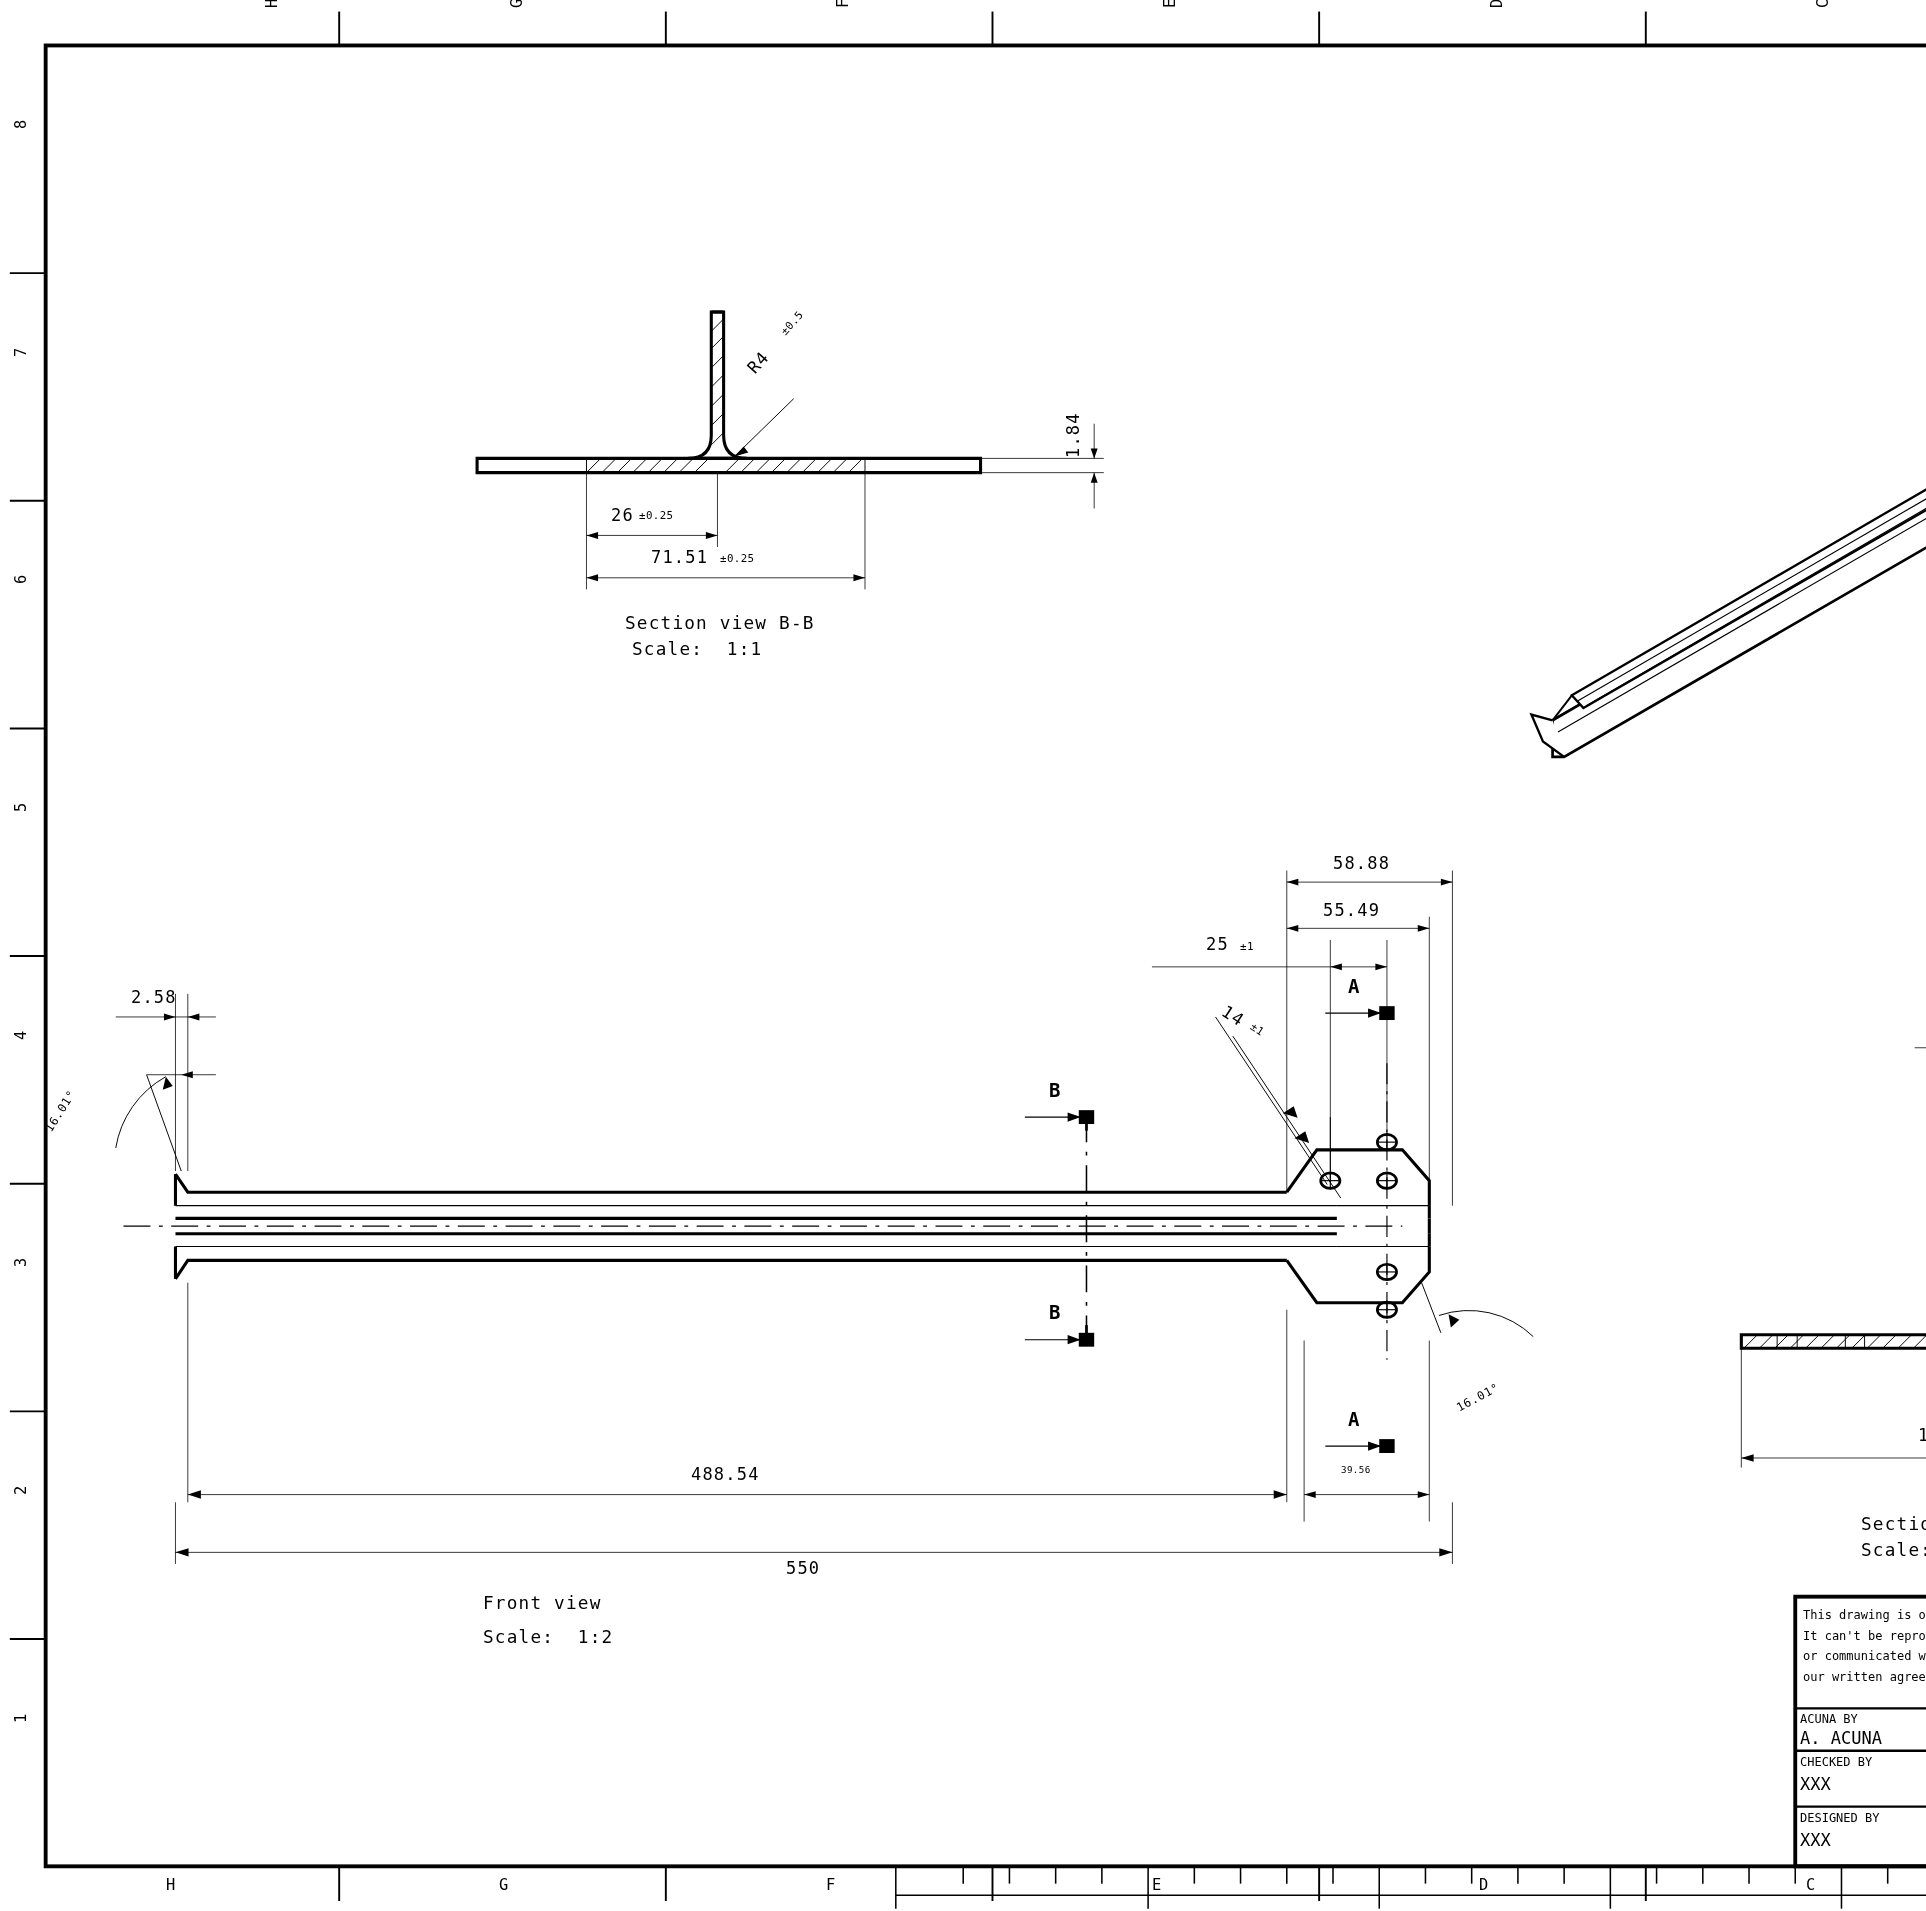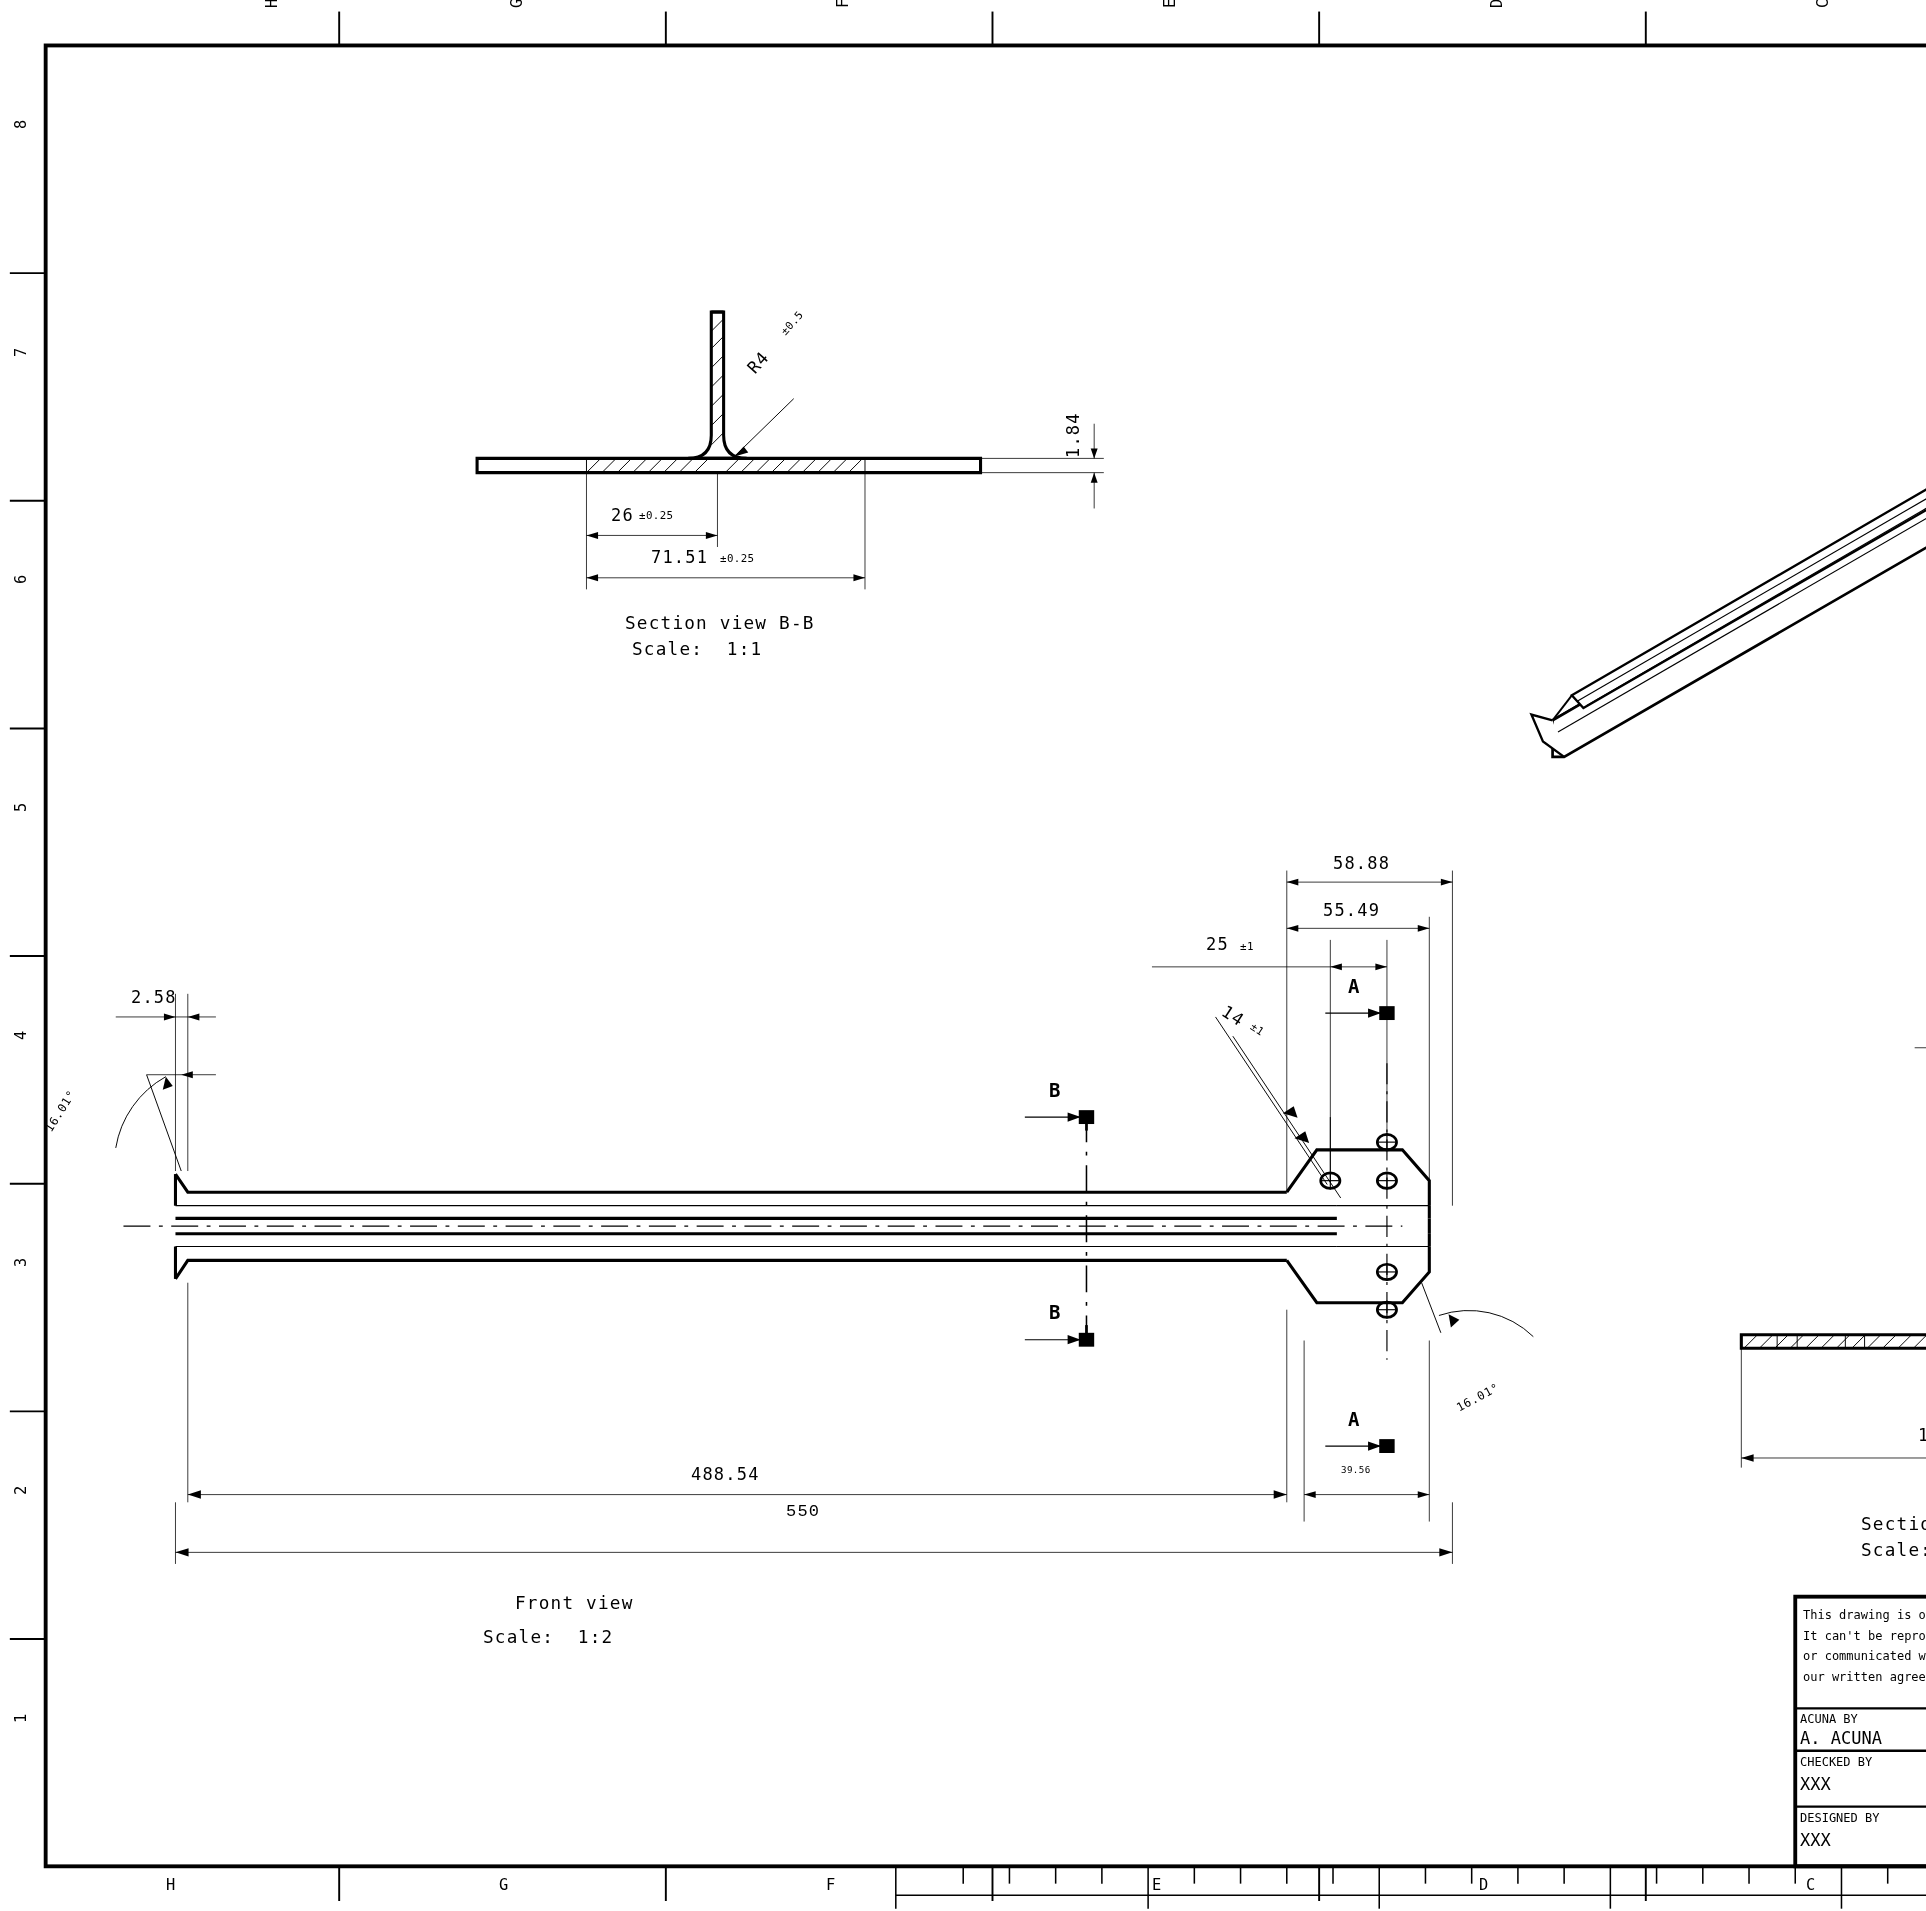--- a/index.html
+++ b/index.html
@@ -487,23 +487,23 @@
 <div class="txt dim" style="left:1229px;top:1001px;transform:rotate(33deg);transform-origin:left top;">14</div>
 <div class="txt tol" style="left:1255px;top:1020px;transform:rotate(33deg);transform-origin:left top;">±1</div>
 
 <div class="txt vlabel" style="left:1049px;top:1079px;">B</div>
 <div class="txt vlabel" style="left:1049px;top:1301px;">B</div>
 <div class="txt vlabel" style="left:1348px;top:975px;">A</div>
 <div class="txt vlabel" style="left:1348px;top:1408px;">A</div>
 
 <div class="txt dimxs" style="left:1341px;top:1464px;">39.56</div>
 <div class="txt dim" style="left:691px;top:1464px;">488.54</div>
-<div class="txt dim" style="left:786px;top:1502px;font-family:Liberation Mono, monospace;">550</div>
-
-<div class="txt viewlbl" style="left:483px;top:1593px;margin-left:32px;">Front view</div>
+<div class="txt dim" style="left:786px;top:1558px;">550</div>
+
+<div class="txt viewlbl" style="left:483px;top:1593px;">Front view</div>
 <div class="txt viewlbl" style="left:483px;top:1619px;margin-top:8px;">Scale:  1:2</div>
 
 <div class="txt dim" style="left:1918px;top:1425px;">111.2</div>
 <div class="txt viewlbl" style="left:1861px;top:1514px;">Section view A-A</div>
 <div class="txt viewlbl" style="left:1861px;top:1540px;">Scale:  1:1</div>
 
 <div class="txt tb" style="left:1803px;top:1608px;">This drawing is our property.</div>
 <div class="txt tb" style="left:1803px;top:1629px;">It can't be reproduced</div>
 <div class="txt tb" style="left:1803px;top:1649px;">or communicated without</div>
 <div class="txt tb" style="left:1803px;top:1670px;">our written agreement.</div>

